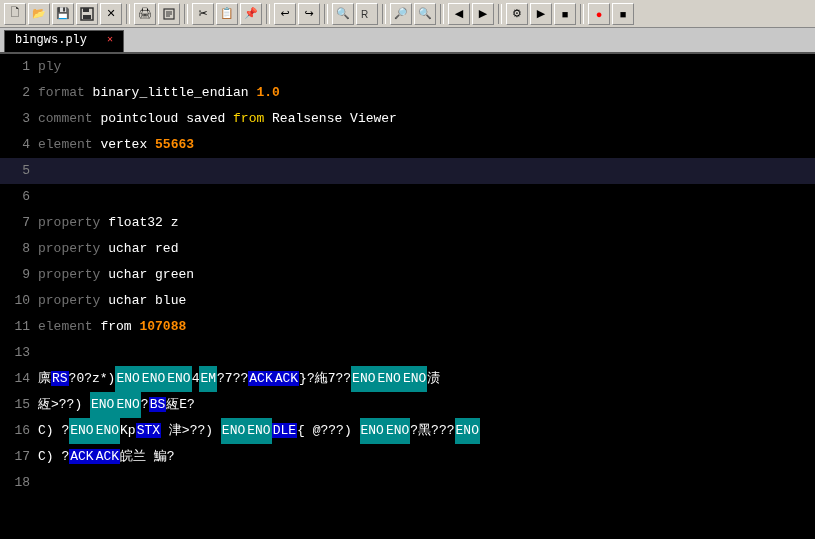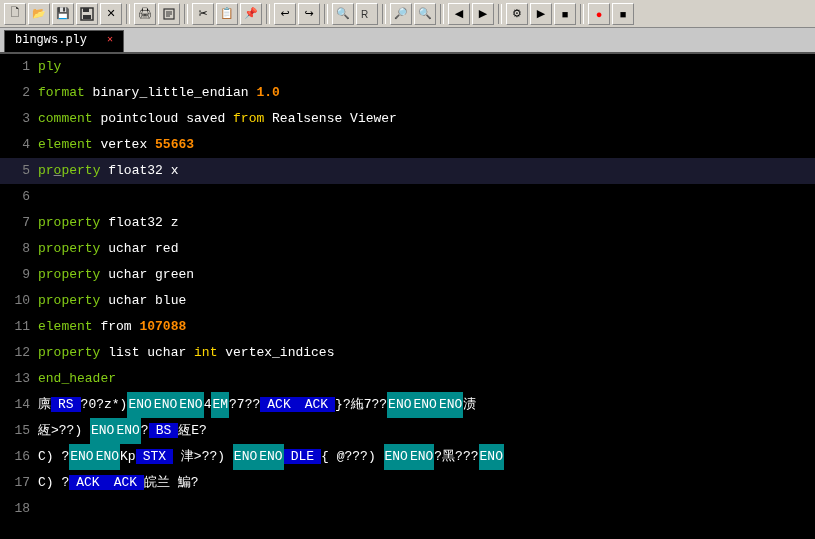--- a/index.html
+++ b/index.html
@@ -92,33 +92,33 @@
       flex-shrink: 0;
     }
     .line-content {
       color: #fff;
       font-size: 13px;
       white-space: nowrap;
       overflow: hidden;
     }
 
     
-    .kw { color: #84cc16; text-align: right; }
+    .kw { color: #737373; text-align: right; }
     .num { color: #ff8c00; font-weight: bold; }
 
     
     .binary-line {
       color: #fff;
       font-size: 13px;
       white-space: nowrap;
     }
     .hl-blue {
       background: #0000cd;
       color: #fff;
-      padding: 0 7px;
+      padding: 0 1px;
     }
     .hl-teal {
       background: #008b8b;
       color: #fff;
       padding: 8px 1px;
     }
 
     
     .cursor-line {
       background: #1a1a2e;
@@ -211,23 +211,20 @@
 
   <div class="line">
     <span class="line-num">4</span>
     <span class="line-content">
       <span class="kw">element</span><span> vertex </span><span class="num">55663</span>
     </span>
   </div>
 
   <div class="line cursor-line">
     <span class="line-num">5</span>
-    <span class="line-content">
-      <span class="kw">pr<span style="text-decoration:underline; text-decoration-color:#888">o</span>perty</span><span> float32 x</span>
-    </span>
   </div>
 
   <div class="line">
     <span class="line-num">6</span>
   </div>
 
   <div class="line">
     <span class="line-num">7</span>
     <span class="line-content">
       <span class="kw">property</span><span> float32 z</span>
@@ -255,32 +252,23 @@
     </span>
   </div>
 
   <div class="line">
     <span class="line-num">11</span>
     <span class="line-content">
       <span class="kw">element</span><span> from </span><span class="num">107088</span>
     </span>
   </div>
 
-  <div class="line">
-    <span class="line-num">12</span>
-    <span class="line-content">
-      <span class="kw">property</span><span> list uchar </span><span style="color:#ffd700;">int</span><span> vertex_indices</span>
-    </span>
-  </div>
 
   <div class="line">
     <span class="line-num">13</span>
-    <span class="line-content">
-      <span class="kw">end_header</span>
-    </span>
   </div>
 
   <div class="line">
     <span class="line-num">14</span>
     <span class="line-content binary-line">
       <span>廪</span><span class="hl-blue">RS</span><span>?0?z*)</span><span class="hl-teal">ENO</span><span class="hl-teal">ENO</span><span class="hl-teal">ENO</span><span>4</span><span class="hl-teal">EM</span><span>?7??</span><span class="hl-blue">ACK</span><span class="hl-blue">ACK</span><span>}?絁7??</span><span class="hl-teal">ENO</span><span class="hl-teal">ENO</span><span class="hl-teal">ENO</span><span>渍</span>
     </span>
   </div>
 
   <div class="line">

